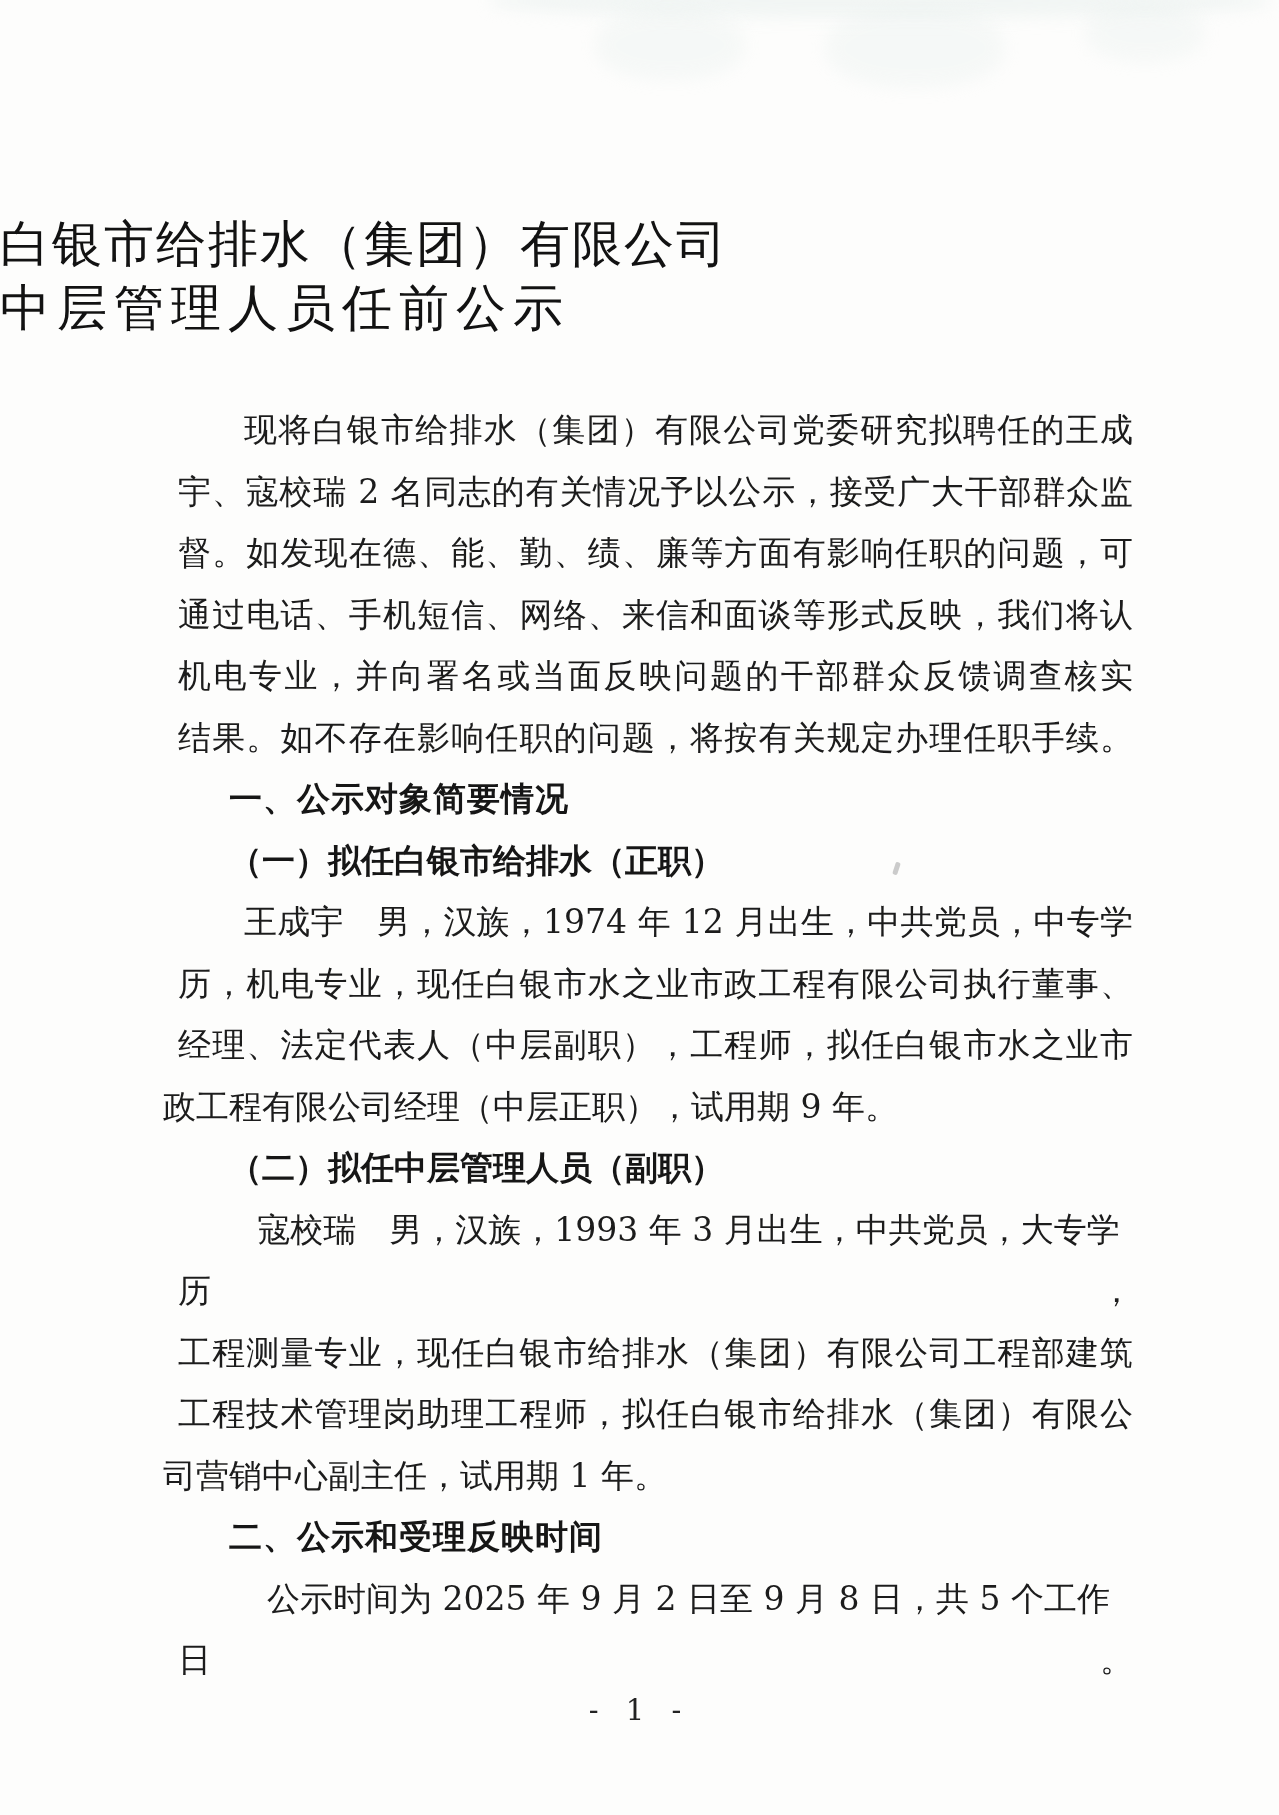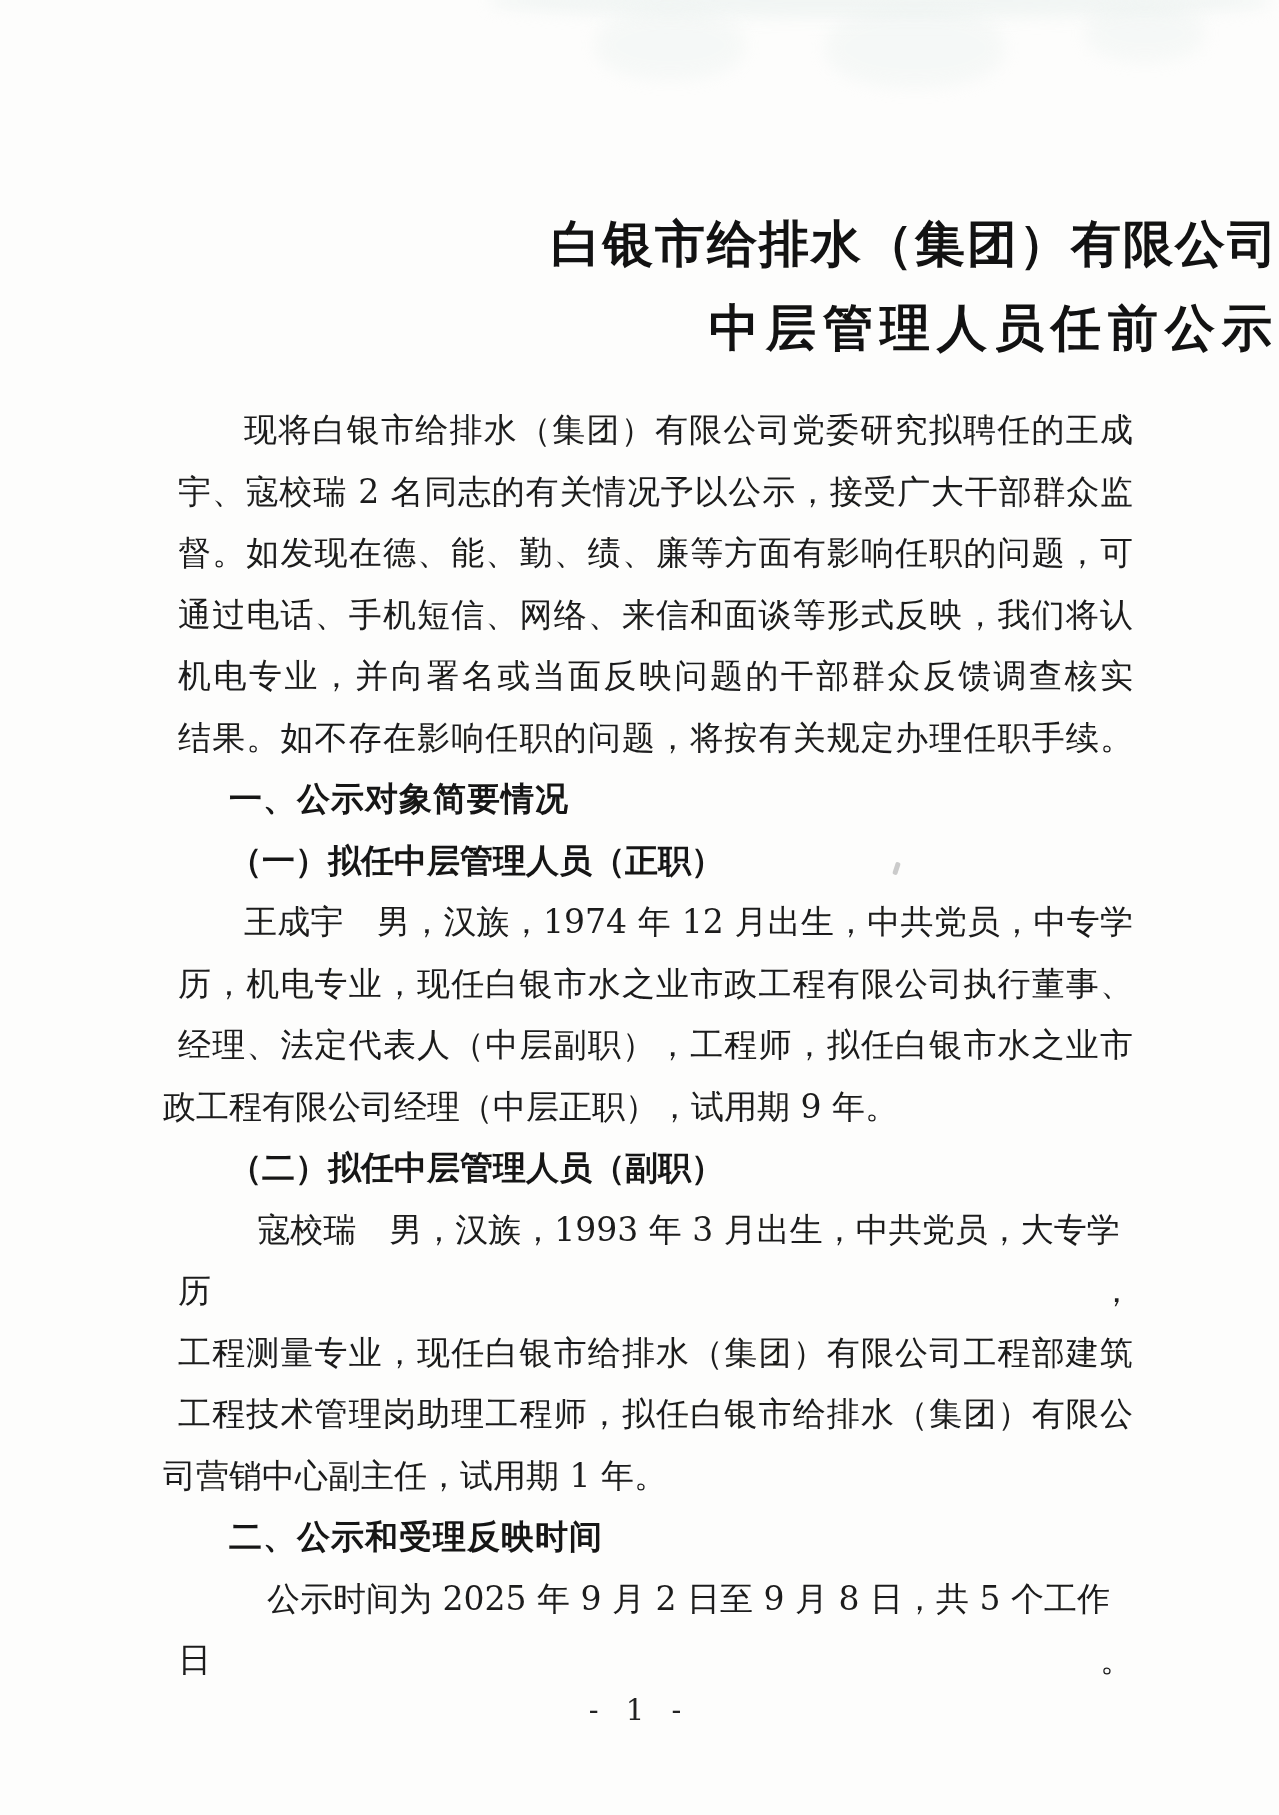--- a/index.html
+++ b/index.html
@@ -32,28 +32,28 @@
     opacity: .5;
     transform: rotate(18deg);
     border-radius: 2px;
     pointer-events: none;
   }
   .doc-title {
     position: absolute;
     top: 212px;
     left: 0;
     width: 100%;
-    text-align: right;
-    font-weight: 700;
+    text-align: left;
+    font-weight: 400;
     font-size: 50px;
     line-height: 64px;
     color: #121212;
   }
   .doc-title .l1 { letter-spacing: 2px; }
-  .doc-title .l2 { letter-spacing: 7px; margin-top: 20px; }
+  .doc-title .l2 { letter-spacing: 7px; }
   .body-text {
     position: absolute;
     top: 399px;
     left: 163px;
     width: 970px;
     font-size: 33px;
     line-height: 61.5px;
     text-align: justify;
   }
   .ln { min-height: 61.5px; }
@@ -101,21 +101,21 @@
 
     <div class="ln fill ind">现将白银市给排水（集团）有限公司党委研究拟聘任的王成</div>
     <div class="ln fill">宇、寇校瑞 2 名同志的有关情况予以公示，接受广大干部群众监</div>
     <div class="ln fill">督。如发现在德、能、勤、绩、廉等方面有影响任职的问题，可</div>
     <div class="ln fill">通过电话、手机短信、网络、来信和面谈等形式反映，我们将认</div>
     <div class="ln fill">机电专业，并向署名或当面反映问题的干部群众反馈调查核实</div>
     <div class="ln fill">结果。如不存在影响任职的问题，将按有关规定办理任职手续。</div>
 
     <div class="ln endl ind h1">一、公示对象简要情况</div>
 
-    <div class="ln endl ind h2">（一）拟任中层管理人员（正职）</div>
+    <div class="ln endl ind h2">（一）拟任白银市给排水（正职）</div>
     <div class="ln fill ind">王成宇　男，汉族，1974 年 12 月出生，中共党员，中专学</div>
     <div class="ln fill">历，机电专业，现任白银市水之业市政工程有限公司执行董事、</div>
     <div class="ln fill">经理、法定代表人（中层副职），工程师，拟任白银市水之业市</div>
     <div class="ln endl">政工程有限公司经理（中层正职），试用期 9 年。</div>
 
     <div class="ln endl ind h2">（二）拟任中层管理人员（副职）</div>
     <div class="ln fill ind">寇校瑞　男，汉族，1993 年 3 月出生，中共党员，大专学历，</div>
     <div class="ln fill">工程测量专业，现任白银市给排水（集团）有限公司工程部建筑</div>
     <div class="ln fill">工程技术管理岗助理工程师，拟任白银市给排水（集团）有限公</div>
     <div class="ln endl">司营销中心副主任，试用期 1 年。</div>

